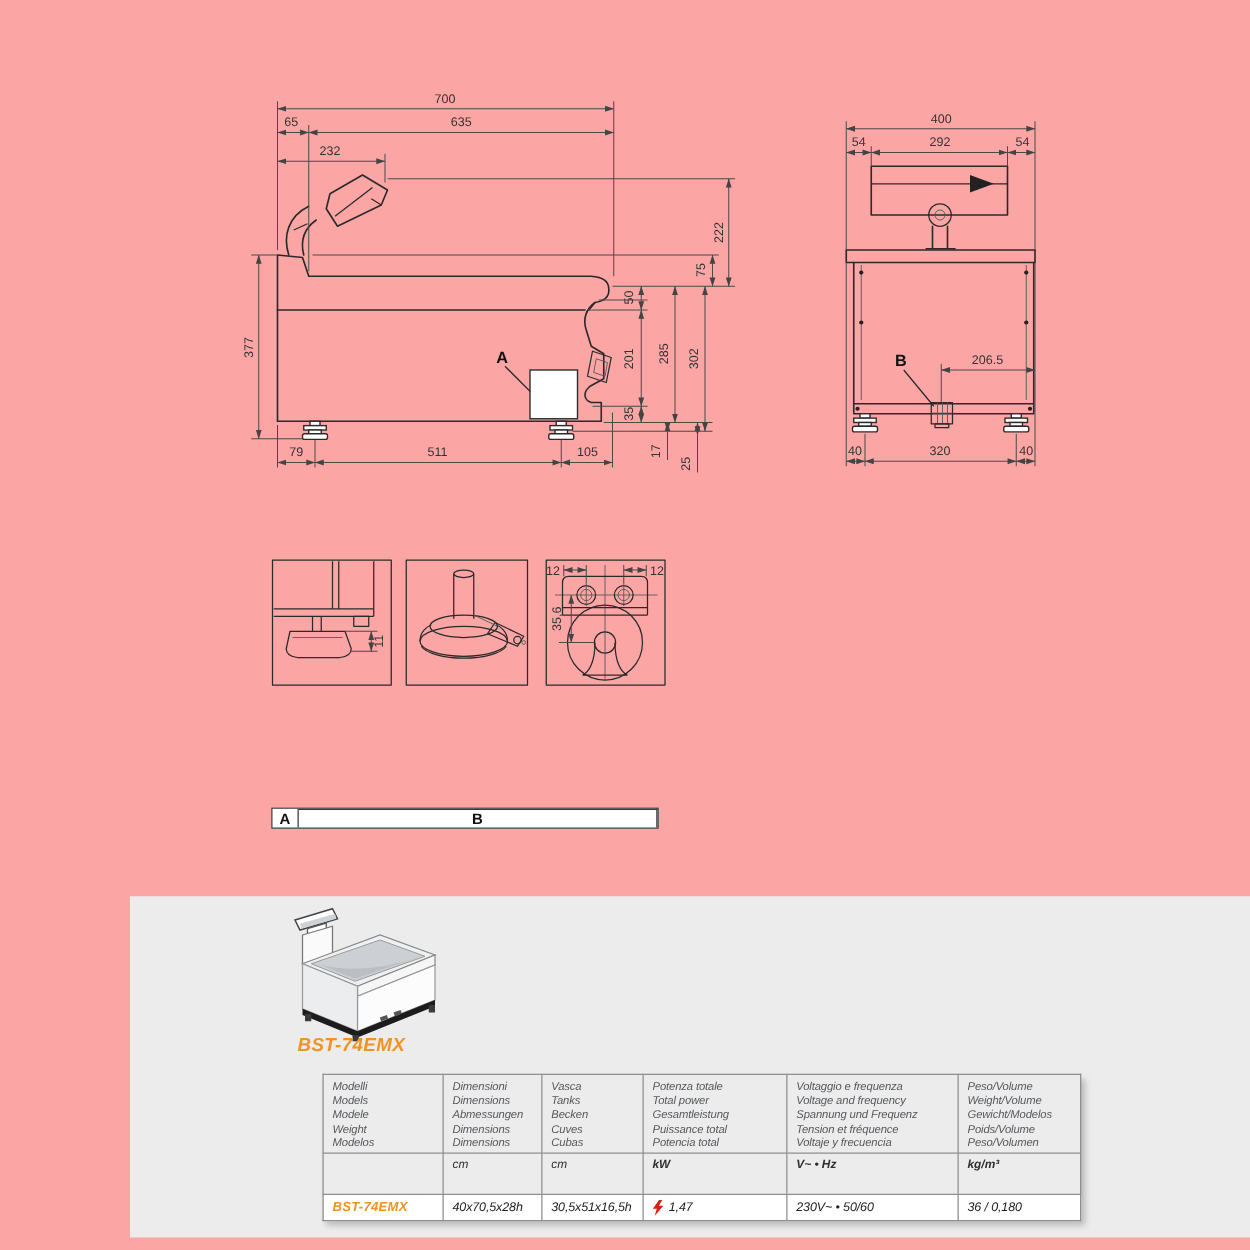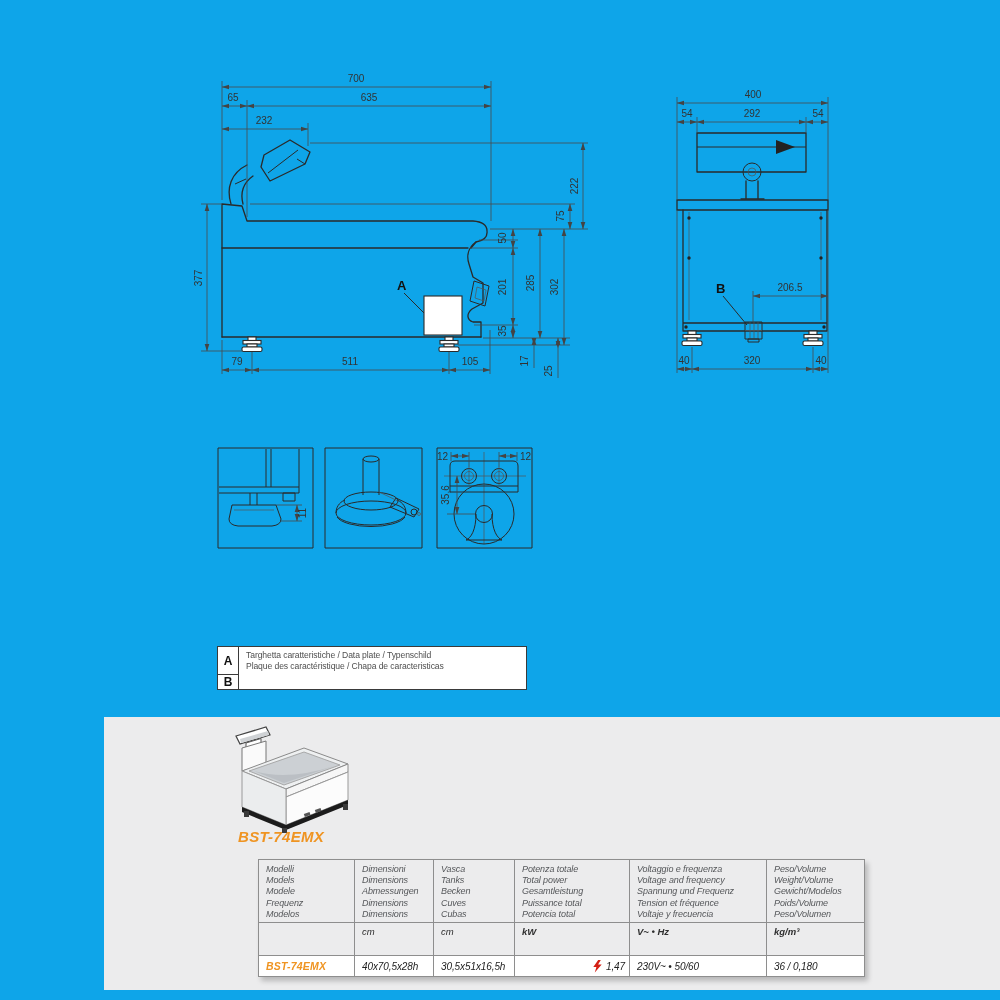--- a/index.html
+++ b/index.html
@@ -1,16 +1,16 @@
 <!DOCTYPE html>
 <html><head>
 <meta charset="utf-8">
 <style>
   html,body{margin:0;padding:0;background:#fff;}
-  #page{position:relative;width:1000px;height:1000px;background:#0ea5e9;overflow:hidden;
+  #page{position:relative;width:1000px;height:1000px;background:#fca5a5;overflow:hidden;
         font-family:"Liberation Sans",sans-serif;}
   svg text{font-family:"Liberation Sans",sans-serif;}
   .obj{stroke:#2a2a2a;stroke-width:1.3;fill:none;stroke-linejoin:round;stroke-linecap:round;}
   .obj2{stroke:#2a2a2a;stroke-width:1;fill:none;stroke-linejoin:round;}
   .objf{stroke:#2a2a2a;stroke-width:1.1;fill:#ffffff;}
   .dim{stroke:#4a4a4a;stroke-width:.8;fill:none;}
   .dl{stroke:#4a4a4a;stroke-width:.8;fill:none;marker-start:url(#arr);marker-end:url(#arr);}
   .dimtxt{font-size:10px;fill:#333;}
   .lbl{font-size:13px;font-weight:bold;fill:#111;}
   .thin{stroke:#555;stroke-width:.7;fill:none;}
@@ -31,21 +31,21 @@
   
   .spec{position:absolute;left:218px;top:859px;border-collapse:collapse;table-layout:fixed;
         box-shadow:3px 4px 5px rgba(0,0,0,.22);border:1.5px solid #5f5f5f;margin-left:24px;}
   .spec td{border:1px solid #8e8e8e;vertical-align:top;padding:0;}
   .spec .hd{padding:4px 4px 2px 7px;font-size:9px;line-height:11.2px;color:#55575a;letter-spacing:-.1px;}
   .spec .unit{height:15px;vertical-align:middle;padding:1px 4px 16px 7px;font-size:9.5px;color:#2f2f2f;}
   .spec .unit.b{font-weight:bold;}
   .spec .data{height:18px;background:#fff;vertical-align:middle;padding:1px 4px 1px 7px;
         font-size:10px;color:#222;letter-spacing:-.1px;}
   .spec .model{font-weight:bold;color:#ef9422;font-size:10.5px;letter-spacing:.2px;}
-  .powercell{display:flex;align-items:center;gap:4px;justify-content:flex-end;}
+  .powercell{display:flex;align-items:center;gap:4px;}
 </style>
 </head>
 <body>
 
 <div id="page">
 
   
   <svg width="1000" height="715" viewBox="0 0 1000 715">
     <defs>
       <marker id="arr" viewBox="0 0 10 8" refX="9.3" refY="4" markerWidth="9.5" markerHeight="7.5" orient="auto-start-reverse">
@@ -254,24 +254,20 @@
       <text class="dimtxt" x="520" y="460" text-anchor="start" font-size="9">12</text>
       <path class="dim" d="M447,514 H475"></path>
       <line class="dl" x1="457" y1="476" x2="457" y2="514"></line>
       <text class="dimtxt" x="449" y="495" text-anchor="middle" font-size="9" transform="rotate(-90 449 495)">35,6</text>
     </g>
   </svg>
 
   
   <div class="legend">
     <div class="key">A</div>
-    <div class="txt">
-      <div>Targhetta caratteristiche / Data plate / Typenschild</div>
-      <div>Plaque des caractéristique / Chapa de caracteristicas</div>
-    </div>
     <div class="key rowb">B</div>
   </div>
 
   
   <div class="panel">
 
     <svg width="200" height="110" style="position:absolute;left:112px;top:8px;">
 
       <g>
         <polygon points="20,11 50,2 54,10 24,19" fill="#fff" stroke="#444" stroke-width="1.2"></polygon>
@@ -311,21 +307,21 @@
         <col style="width:115px">
           <col style="width:137px">
           <col style="width:98px">
       </colgroup>
       <tbody>
         <tr>
           <td class="hd">
             <div>Modelli</div>
             <div>Models</div>
             <div>Modele</div>
-            <div>Frequenz</div>
+            <div>Weight</div>
             <div>Modelos</div>
           </td>
           <td class="hd">
             <div>Dimensioni</div>
             <div>Dimensions</div>
             <div>Abmessungen</div>
             <div>Dimensions</div>
             <div>Dimensions</div>
           </td>
           <td class="hd">

